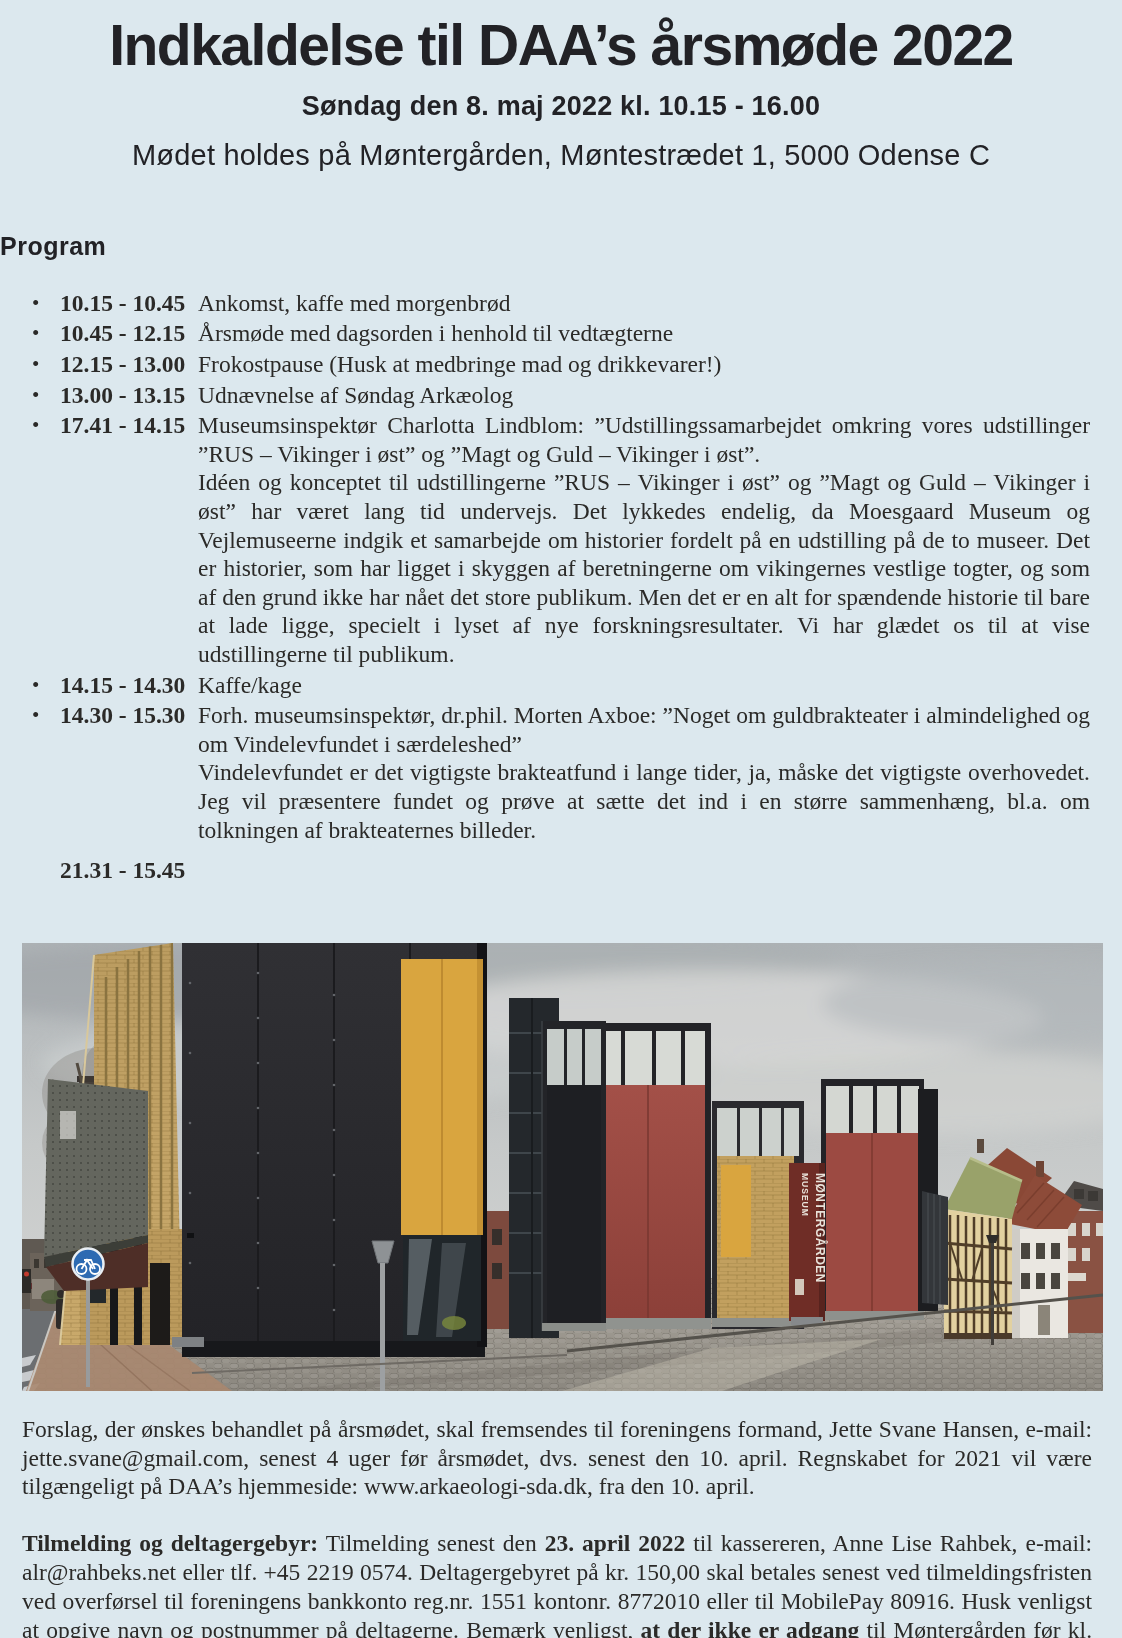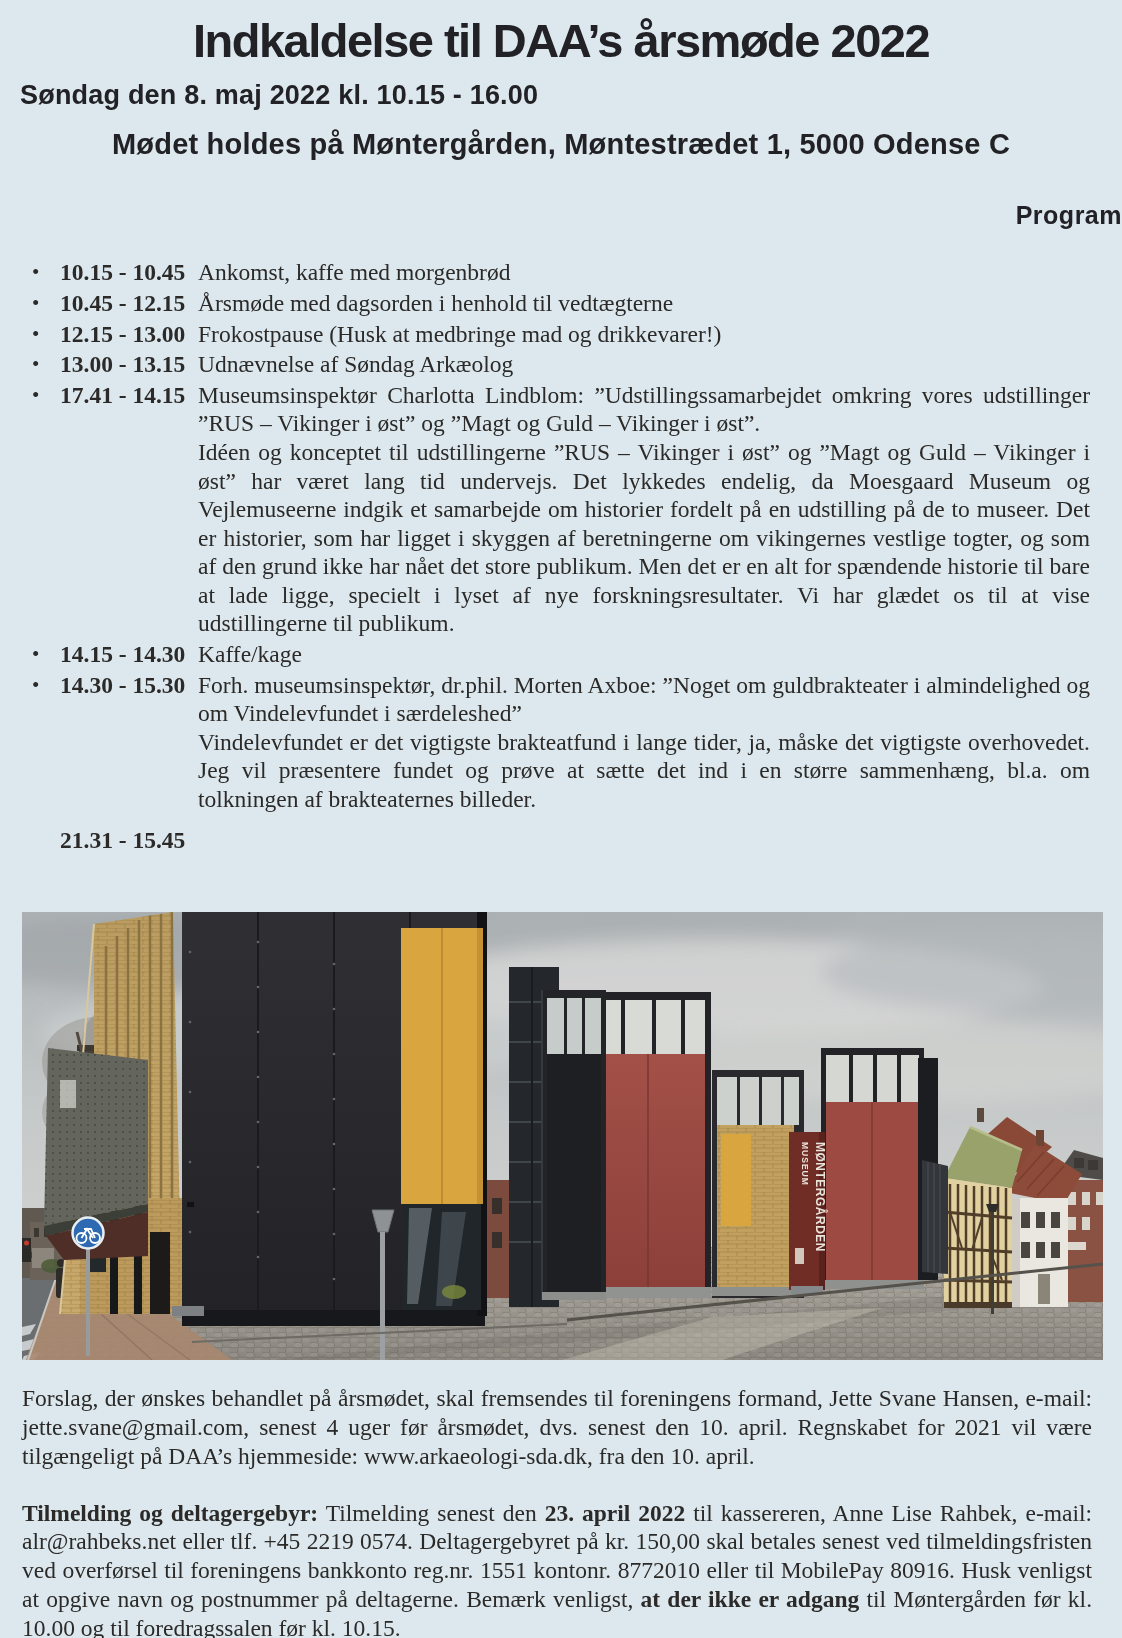--- a/index.html
+++ b/index.html
@@ -9,37 +9,37 @@
     color:#2b2a28;
     font-family:"Liberation Serif", serif;
     overflow:hidden;
   }
   .doc{width:1122px;height:1638px;position:relative;}
   h1.title{
     margin:16px 6px 0 6px;
     text-align:center;
     font-family:"Liberation Sans", sans-serif;
     font-weight:700;
-    font-size:47px;
+    font-size:57px;
     line-height:1.05;
     letter-spacing:-1.5px;
     color:#222226;
   }
   .sub1{
-    margin-top:15px;text-align:left;
+    margin-top:15px;text-align:center;
     font-family:"Liberation Sans", sans-serif;
-    font-weight:700;font-size:27px;color:#222226;letter-spacing:0.2px;margin-left:20px;
+    font-weight:700;font-size:27px;color:#222226;letter-spacing:0.2px;
   }
   .sub2{
     margin-top:17px;text-align:center;
     font-family:"Liberation Sans", sans-serif;
-    font-weight:700;font-size:29px;color:#222226;letter-spacing:0.2px;
+    font-weight:400;font-size:29px;color:#222226;letter-spacing:0.2px;
   }
   .ph{
-    margin-top:40px;text-align:right;
+    margin-top:60px;text-align:left;
     font-family:"Liberation Sans", sans-serif;
     font-weight:700;font-size:25px;color:#222226;letter-spacing:0.5px;
   }
   .program{
     margin:28px 32px 0 30px;
     font-size:23.5px;
     line-height:28.6px;
   }
   .prow{
     display:grid;

